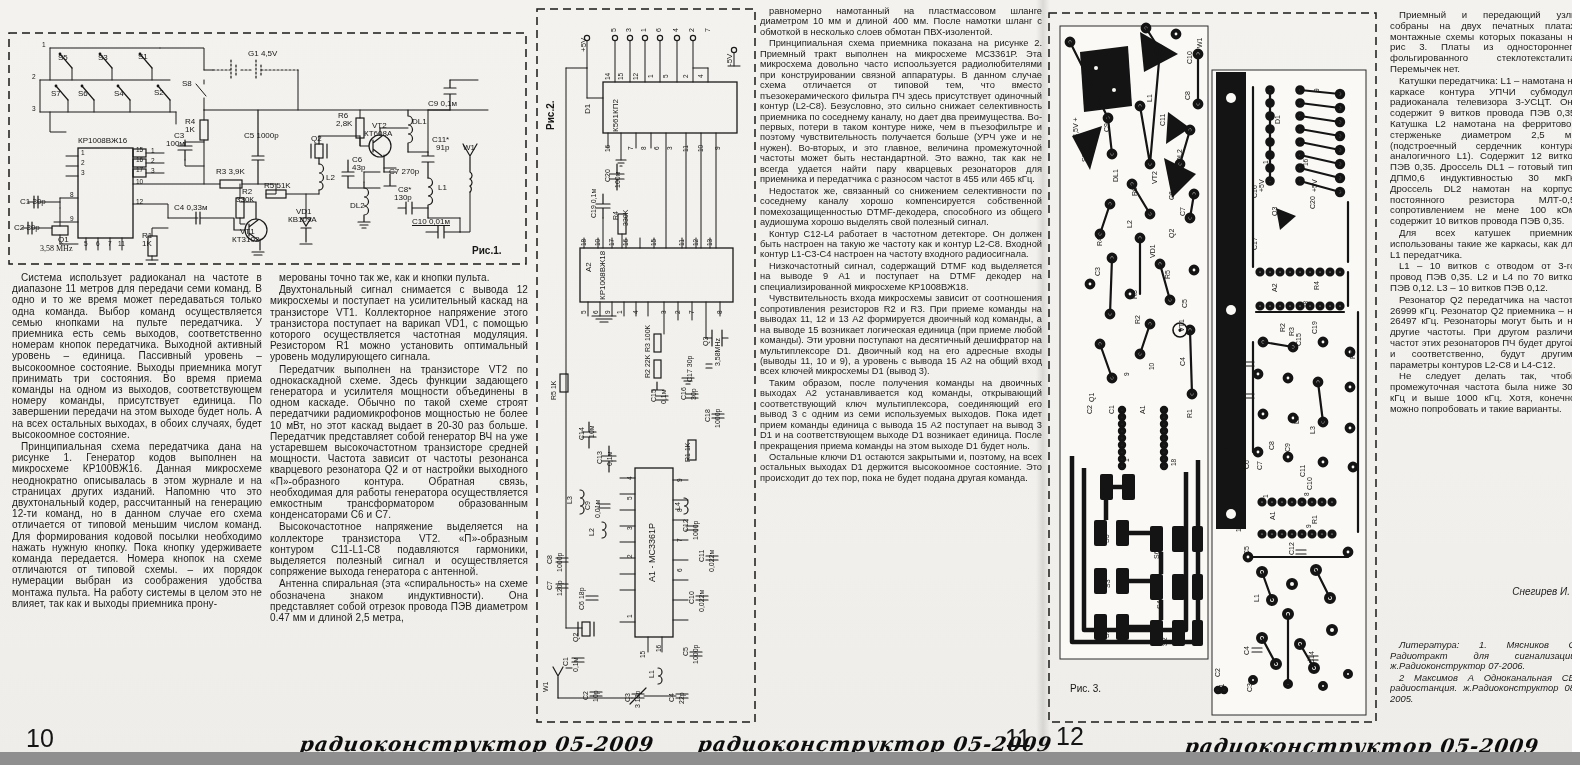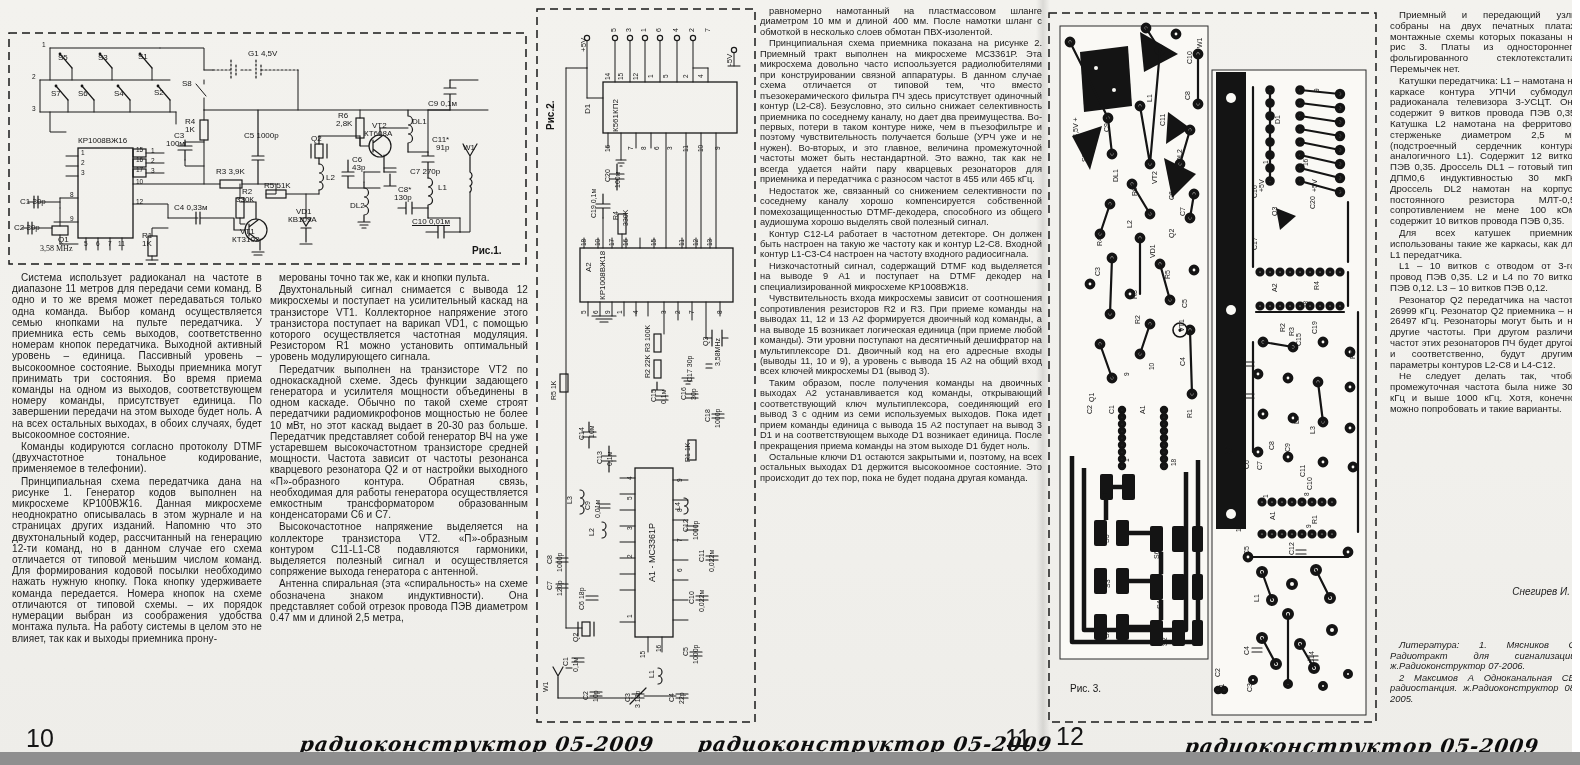--- a/index.html
+++ b/index.html
@@ -128,21 +128,21 @@
         <span class="lbl" style="left: 330px; top: 80px;">R6</span>
         <span class="lbl" style="left: 328px; top: 88px;">2,8K</span>
         <span class="lbl" style="left: 364px; top: 90px;">VT2</span>
         <span class="lbl" style="left: 356px; top: 98px;">КТ608А</span>
         <span class="lbl" style="left: 404px; top: 86px;">DL1</span>
         <span class="lbl" style="left: 420px; top: 68px;">C9 0,1м</span>
         <span class="lbl" style="left: 424px; top: 104px;">C11*</span>
         <span class="lbl" style="left: 428px; top: 112px;">91p</span>
         <span class="lbl" style="left: 344px; top: 124px;">C6</span>
         <span class="lbl" style="left: 344px; top: 132px;">43p</span>
-        <span class="lbl" style="left: 402px; top: 136px; text-align: right;">C7 270p</span>
+        <span class="lbl" style="left: 381px; top: 136px; text-align: right;">C7 270p</span>
         <span class="lbl" style="left: 455px; top: 112px;">W1</span>
         <span class="lbl" style="left: 208px; top: 136px;">R3 3,9K</span>
         <span class="lbl" style="left: 256px; top: 150px;">R5 51K</span>
         <span class="lbl" style="left: 234px; top: 156px;">R2</span>
         <span class="lbl" style="left: 228px; top: 164px;">330К</span>
         <span class="lbl" style="left: 390px; top: 154px;">C8*</span>
         <span class="lbl" style="left: 386px; top: 162px;">130p</span>
         <span class="lbl" style="left: 430px; top: 152px;">L1</span>
         <span class="lbl" style="left: 288px; top: 176px;">VD1</span>
         <span class="lbl" style="left: 280px; top: 184px;">КВ109А</span>
@@ -176,21 +176,20 @@
         <span class="lbl" style="left: 100px; top: 209px; font-size: 6.5px;">7</span>
         <span class="lbl" style="left: 110px; top: 209px; font-size: 6.5px;">11</span>
         <span class="lbl" style="left: 34px; top: 10px; font-size: 6.5px;">1</span>
         <span class="lbl" style="left: 24px; top: 42px; font-size: 6.5px;">2</span>
         <span class="lbl" style="left: 24px; top: 74px; font-size: 6.5px;">3</span>
       </div>
   </div>
 
   <div id="col1" class="col" style="left:12px;top:272px;width:250px;height:474px;">
       <p>Система использует радиоканал на частоте в диапазоне 11 метров для передачи семи команд.  В одно и то же время может передаваться только одна команда. Выбор команд осуществляется семью кнопками на пульте передатчика. У приемника есть семь выходов, соответственно номерам кнопок передатчика. Выходной активный уровень – единица. Пассивный уровень – высокоомное состояние. Выходы приемника могут принимать три состояния. Во время приема команды на одном из выходов, соответствующем номеру команды, присутствует единица. По завершении передачи на этом выходе будет ноль. А на всех остальных выходах, в обоих случаях, будет высокоомное состояние.</p>
-      <p>Команды кодируются согласно протоколу DTMF (двухчастотное тональное кодирование, применяемое в телефонии).</p>
       <p>Принципиальная схема передатчика дана на рисунке 1. Генератор кодов выполнен на микросхеме КР100ВЖ16. Данная микросхеме неоднократно описывалась в этом журнале и на страницах других изданий. Напомню что это двухтональный кодер, рассчитанный на генерацию 12-ти команд, но в данном случае его схема отличается от типовой меньшим числом команд. Для формирования кодовой посылки необходимо нажать нужную кнопку. Пока кнопку удерживаете команда передается. Номера кнопок на схеме отличаются от типовой схемы.  – их порядок нумерации выбран из соображения удобства монтажа пульта. На работу системы в целом это не влияет,  так как  и выходы приемника прону-</p>
     </div>
   <div id="col2" class="col" style="left:270px;top:272px;width:258px;height:474px;">
       <p>мерованы точно так же, как и кнопки пульта.</p>
       <p>Двухтональный сигнал снимается с вывода 12 микросхемы и поступает на усилительный каскад на транзисторе VT1. Коллекторное напряжение этого транзистора поступает на варикап VD1, с помощью которого осуществляется частотная модуляция. Резистором R1 можно установить оптимальный уровень модулирующего сигнала.</p>
       <p>Передатчик выполнен на транзисторе VT2 по однокаскадной схеме. Здесь функции задающего генератора и усилителя мощности объединены в одном каскаде. Обычно по такой схеме строят передатчики радиомикрофонов мощностью не более 10 мВт, но этот каскад выдает в 20-30 раз больше. Передатчик представляет собой генератор ВЧ на уже устаревшем высокочастотном транзисторе средней мощности. Частота зависит от частоты резонанса кварцевого резонатора Q2 и от настройки выходного «П»-образного контура. Обратная связь, необходимая для работы генератора осуществляется емкостным трансформатором образованным конденсаторами С6 и С7.</p>
       <p>Высокочастотное напряжение выделяется на коллекторе транзистора VT2. «П»-образным контуром C11-L1-C8 подавляются гармоники, выделяется полезный сигнал и осуществляется сопряжение выхода генератора с антенной.</p>
       <p>Антенна спиральная (эта «спиральность» на схеме обозначена знаком индуктивности). Она представляет собой отрезок провода ПЭВ диаметром  0.47 мм и длиной 2,5 метра,</p>
     </div>
 

